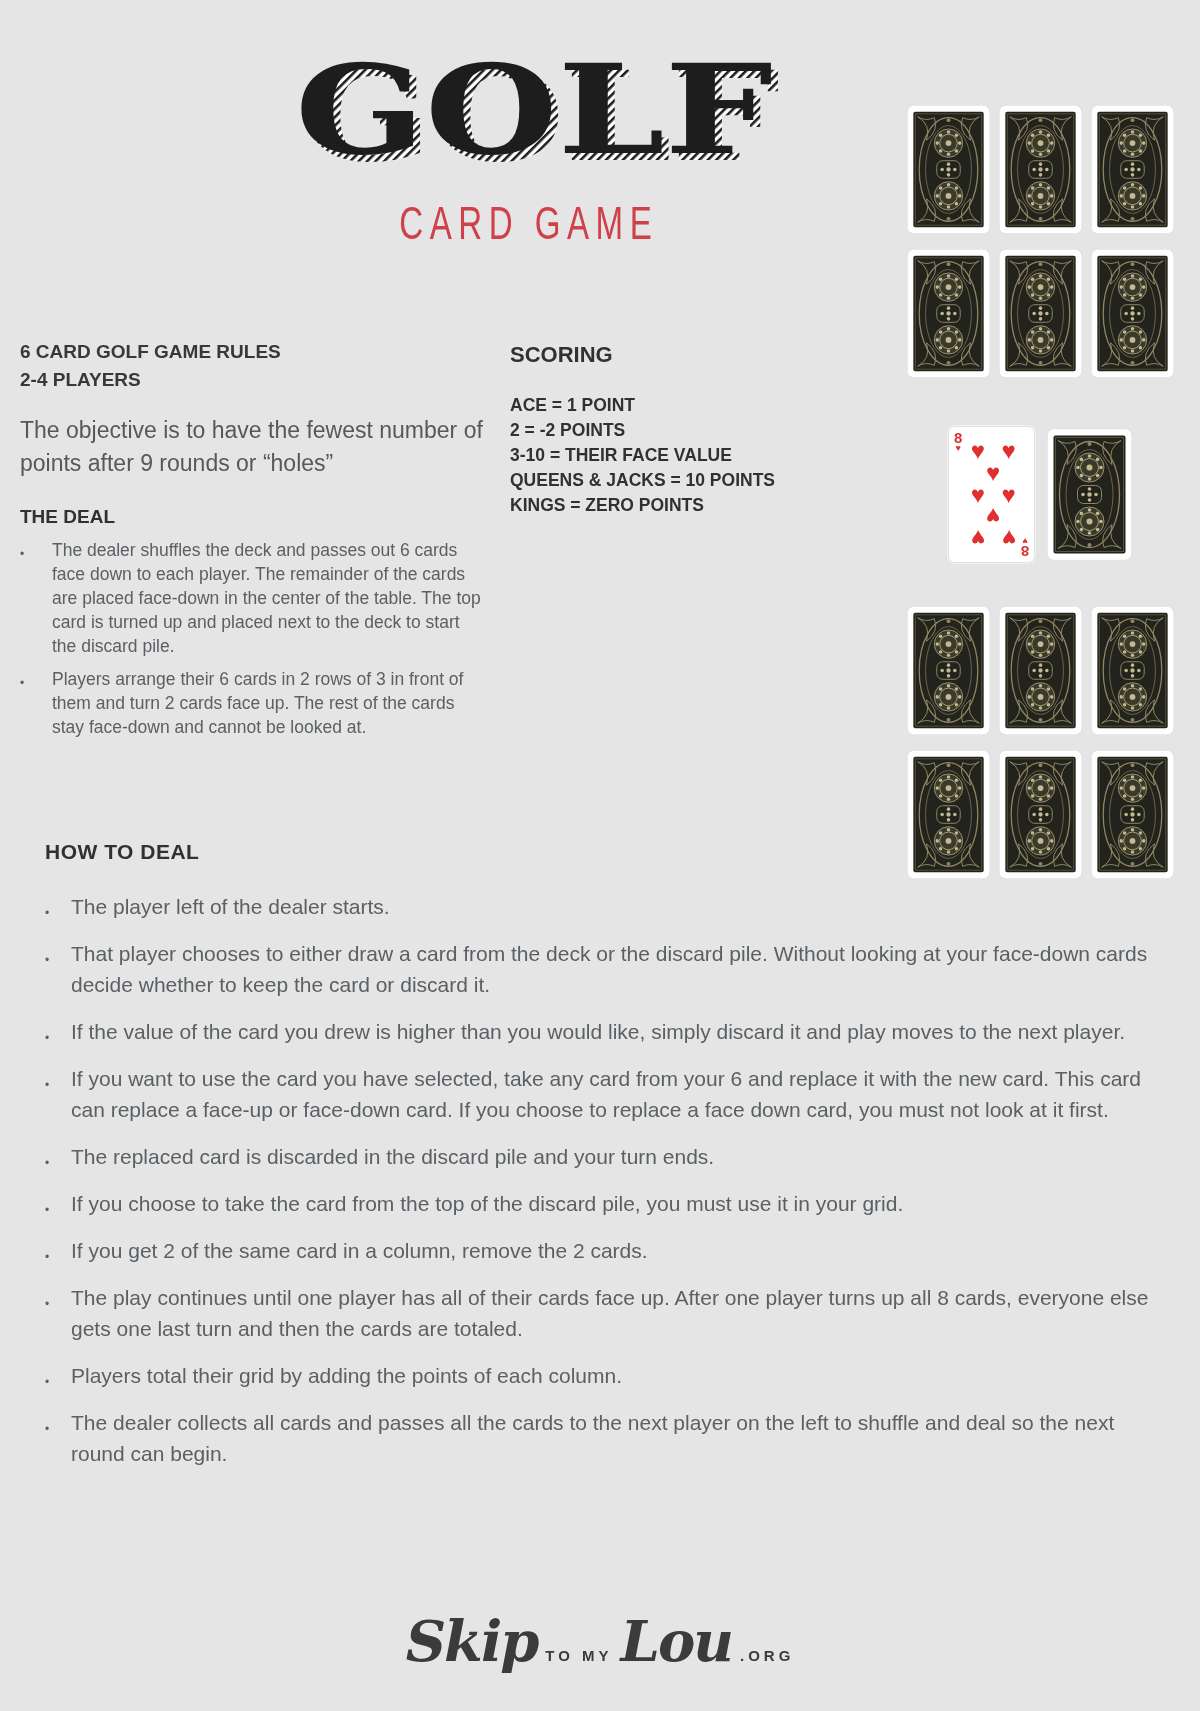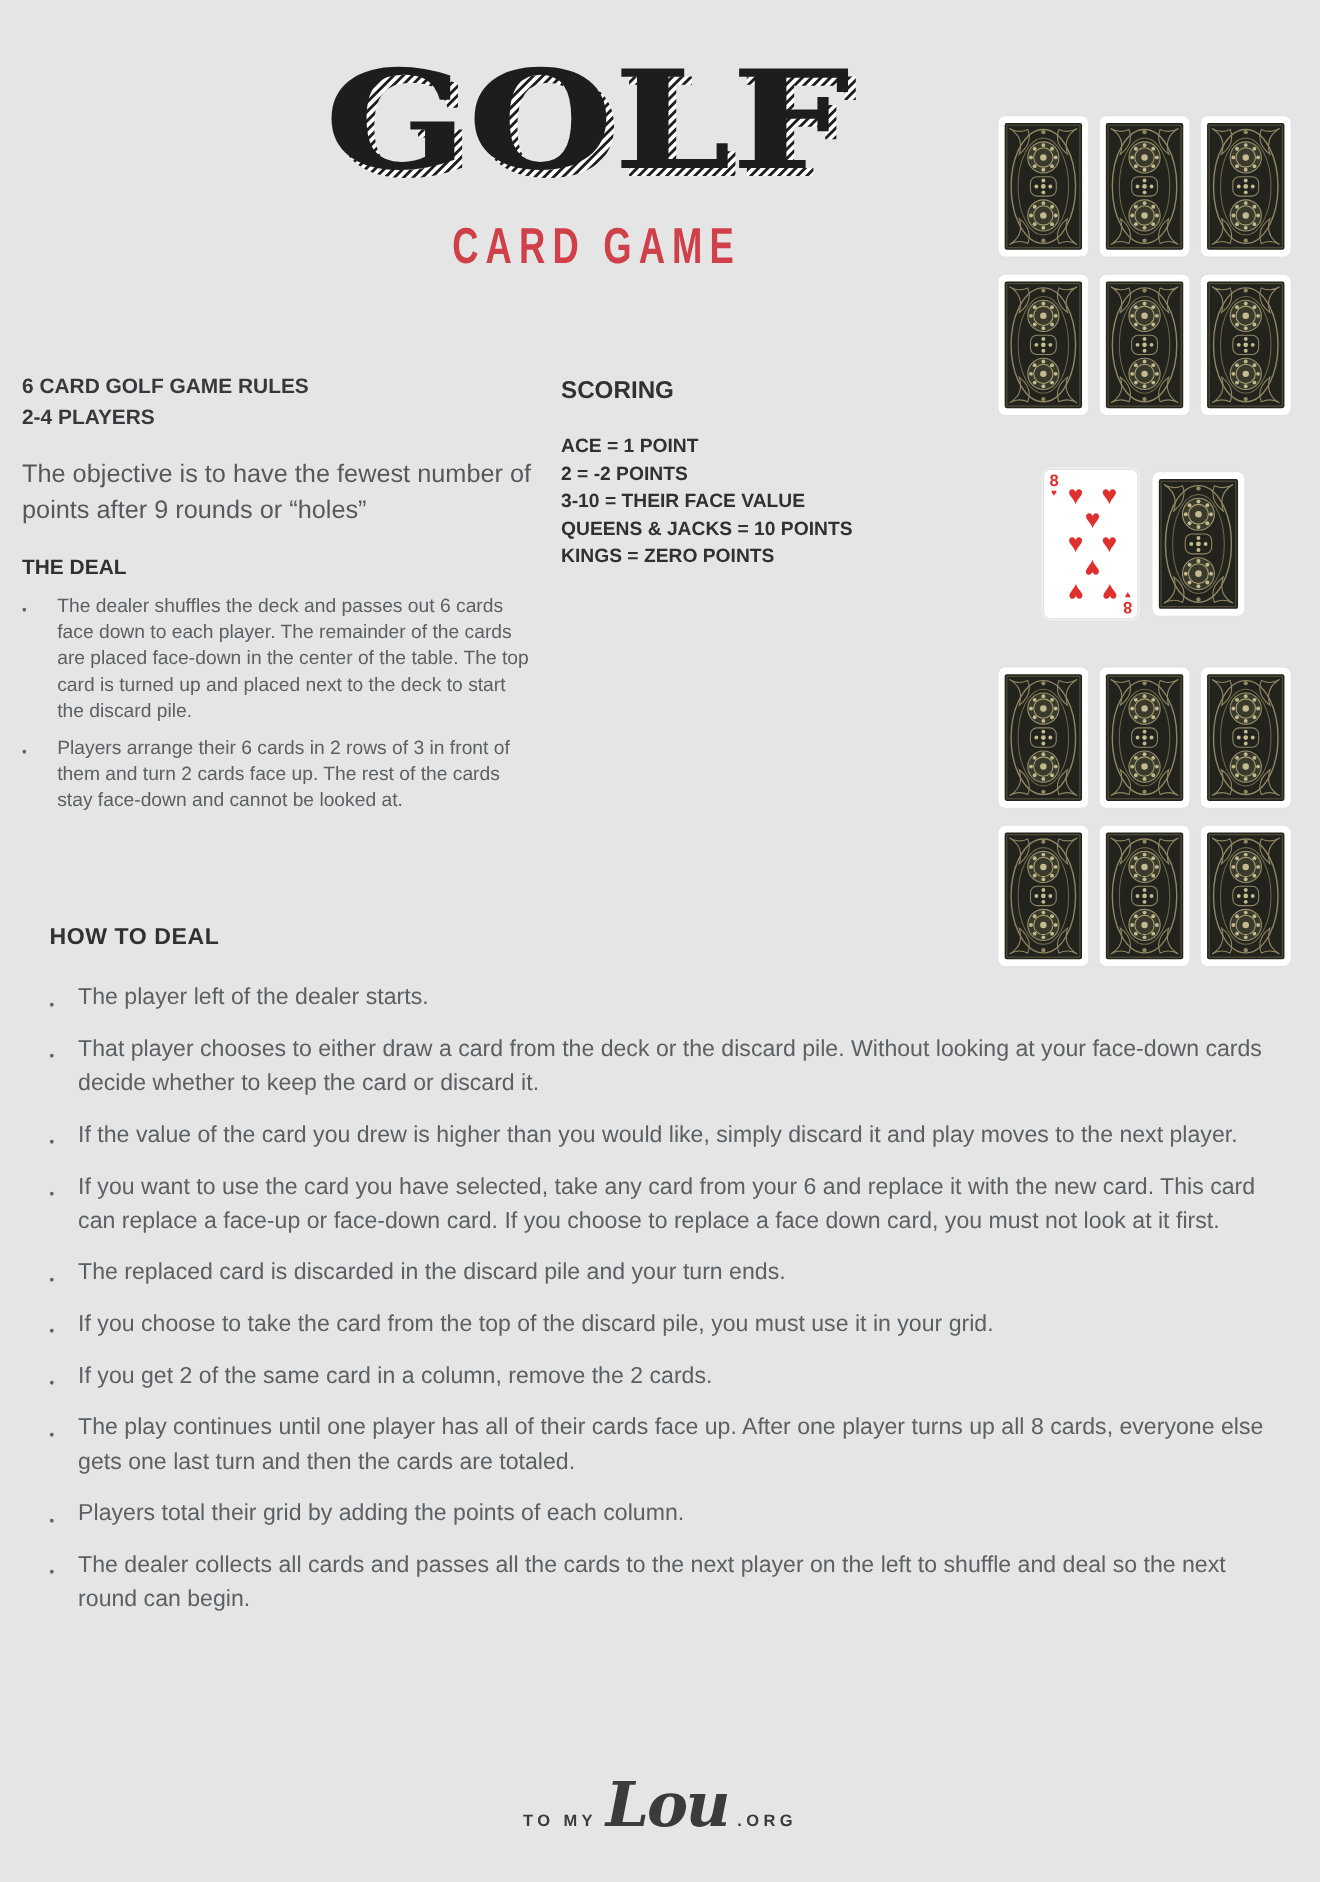--- a/index.html
+++ b/index.html
@@ -6,22 +6,22 @@
   html,body { background:#888; }
   body { font-family:"Liberation Sans", sans-serif; }
   .page {
     position:relative; width:1200px; height:1711px; margin:0 auto;
     background:#e5e5e5; overflow:hidden;
   }
 
   
   .title-svg { position:absolute; left:265px; top:24px; width:545px; height:170px; }
   .title-sub {
-    position:absolute; left:270px; top:196px; width:545px; text-align:center;
-    color:#cf4049; font-size:46px; letter-spacing:9px; font-weight:700;
+    position:absolute; left:256px; top:196px; width:545px; text-align:center;
+    color:#cf4049; font-size:46px; letter-spacing:9px; font-weight:400;
   }
   .title-sub .squeeze { display:inline-block; transform:scaleX(0.72); transform-origin:center; white-space:nowrap; }
 
   
   .col-left  { position:absolute; left:20px;  top:338px; width:466px; }
   .col-mid   { position:absolute; left:510px; top:342px; width:310px; }
 
   .rules-header { font-size:19px; line-height:28px; font-weight:bold; color:#36393c; }
   .objective { margin-top:20px; font-size:23px; line-height:33px; color:#55585c; }
   .h-deal { margin-top:26px; font-size:19px; font-weight:bold; color:#2f3133; }
@@ -248,18 +248,19 @@
       <li>The replaced card is discarded in the discard pile and your turn ends.</li>
       <li>If you choose to take the card from the top of the discard pile, you must use it in your grid.</li>
       <li>If you get 2 of the same card in a column, remove the 2 cards.</li>
       <li>The play continues until one player has all of their cards face up. After one player turns up all 8 cards, everyone else gets one last turn and then the cards are totaled.</li>
       <li>Players total their grid by adding the points of each column.</li>
       <li>The dealer collects all cards and passes all the cards to the next player on the left to shuffle and deal so the next round can begin.</li>
     </ul>
   </div>
 
   <div class="footer">
+    <span class="script">Skip</span>
     <span class="caps">TO MY</span>
     <span class="script">Lou</span>
     <span class="caps">.ORG</span>
   </div>
 
 </div>
 
 </body></html>

